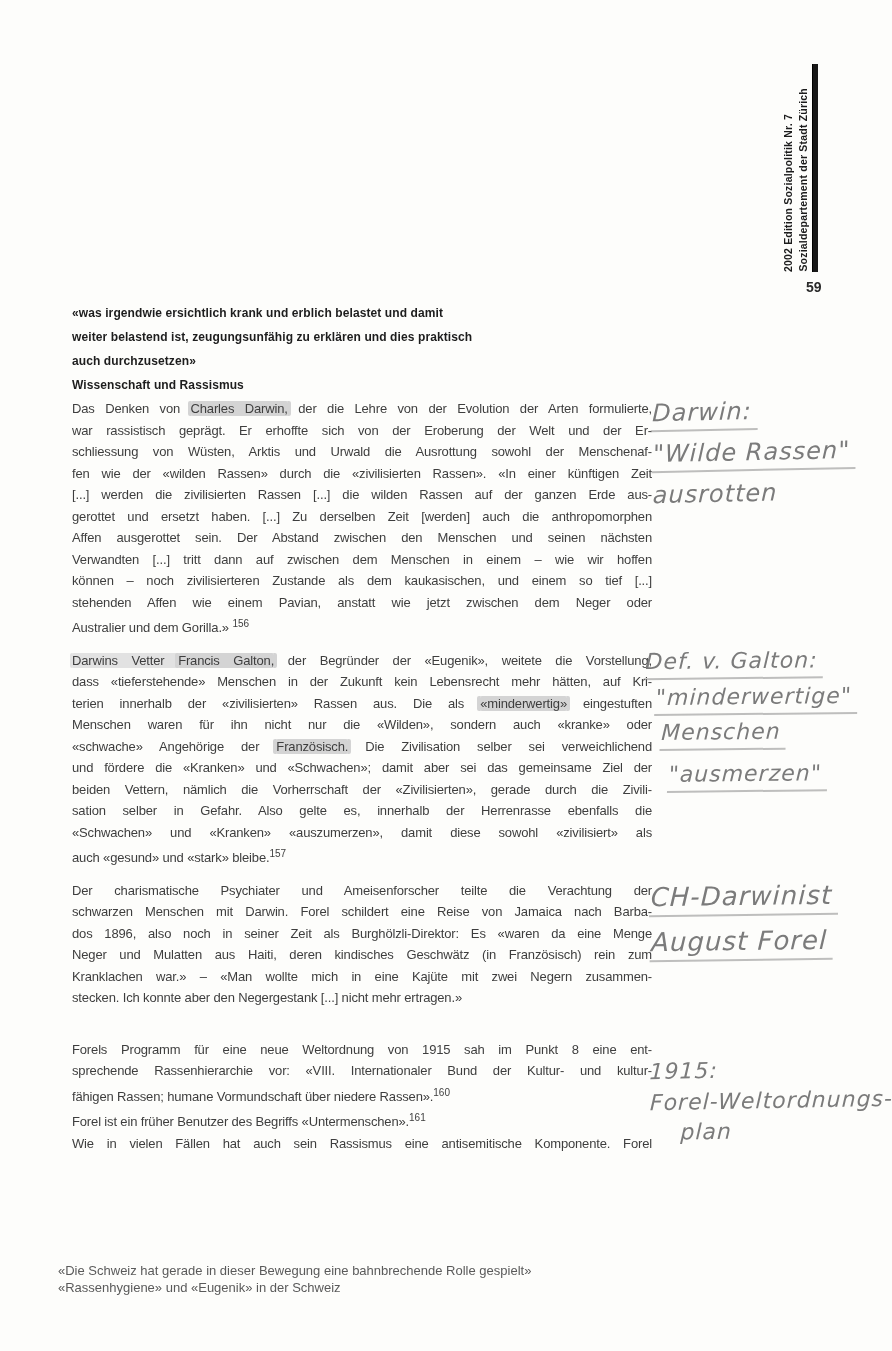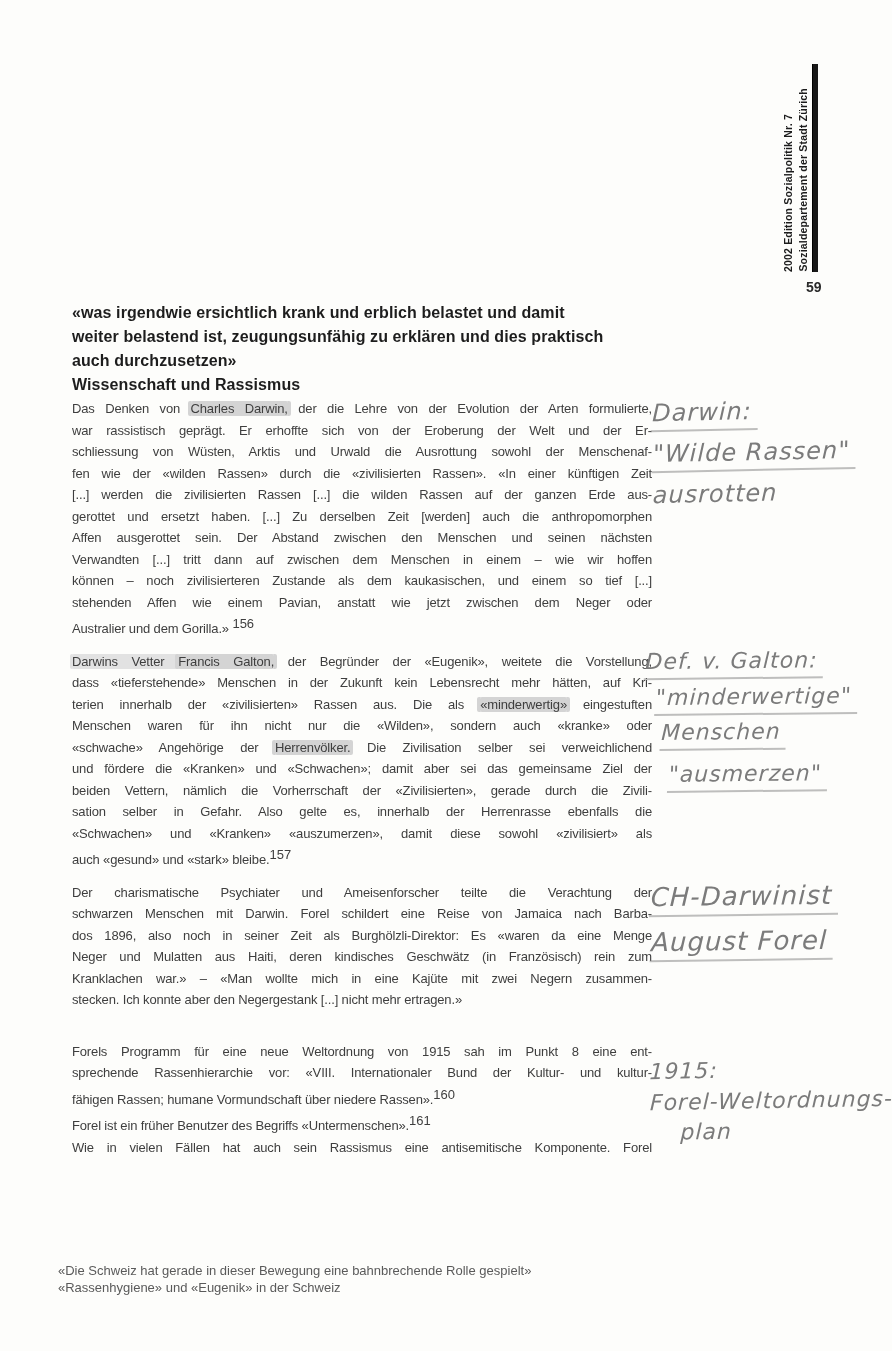--- a/index.html
+++ b/index.html
@@ -13,32 +13,32 @@
 
   
   .vheader{position:absolute;top:64px;left:782px;height:208px;display:flex;align-items:flex-end;gap:3px;}
   .vline{writing-mode:vertical-rl;transform:rotate(180deg);white-space:nowrap;
          font-size:10.5px;font-weight:bold;color:#1c1c1c;letter-spacing:.2px;}
   .vbar{width:5px;height:100%;background:#181818;border-left:1px solid #000;}
   .pagenum{position:absolute;left:806px;top:279px;font-size:14px;font-weight:bold;color:#2a2a2a;}
 
   
   .doc-title{position:absolute;left:72px;top:301px;width:600px;color:var(--title-ink);}
-  .doc-title div{font-size:16px;font-weight:bold;line-height:24px;letter-spacing:.1px;}
+  .doc-title div{font-size:12px;font-weight:bold;line-height:24px;letter-spacing:.1px;}
 
   
   .body-col{position:absolute;left:72px;top:398px;width:580px;color:var(--ink);
             font-size:13px;letter-spacing:-.15px;}
   .para{margin:0 0 11px 0;}
   .para:nth-child(3){margin-bottom:30px;}
   .bl{line-height:21.5px;text-align:justify;text-align-last:justify;white-space:normal;}
   .bl.left{text-align-last:left;}
   .hl{background:var(--hl);border-radius:2px;box-shadow:3px 0 0 var(--hl),-3px 0 0 var(--hl);}
   .hl-light{background:var(--hl-light);border-radius:2px;box-shadow:2px 0 0 var(--hl-light),-2px 0 0 var(--hl-light);}
-  .sup{font-size:13px;vertical-align:5px;letter-spacing:0;}
+  .sup{font-size:10px;vertical-align:5px;letter-spacing:0;}
 
   
   .mnote{position:absolute;font-family:"DejaVu Sans",sans-serif;font-style:italic;
          color:var(--pencil);letter-spacing:1px;}
   .mline{line-height:1.12;margin-bottom:6px;width:max-content;transform:skewX(-3deg);}
   .mline.ul{border-bottom:2px solid rgba(128,128,128,.5);padding:0 6px 3px 1px;}
   .note-darwin{top:398px;left:652px;font-size:24px;transform:rotate(-1.2deg);}
   .note-darwin .mline{margin-bottom:9px;}
   .note-galton{top:649px;left:645px;font-size:22px;transform:rotate(-.6deg);}
   .note-galton .mline:nth-child(2){margin-left:10px;}
@@ -83,21 +83,21 @@
         <div class="bl"><span>Verwandten [...] tritt dann auf zwischen dem Menschen in einem – wie wir hoffen</span></div>
         <div class="bl"><span>können – noch zivilisierteren Zustande als dem kaukasischen, und einem so tief [...]</span></div>
         <div class="bl"><span>stehenden Affen wie einem Pavian, anstatt wie jetzt zwischen dem Neger oder</span></div>
         <div class="bl left"><span>Australier und dem Gorilla.» </span><span class="sup">156</span></div>
       </div>
       <div class="para">
         <div class="bl"><span class="hl-light">Darwins Vetter </span><span class="hl">Francis Galton,</span><span> der Begründer der «Eugenik», weitete die Vorstellung,</span></div>
         <div class="bl"><span>dass «tieferstehende» Menschen in der Zukunft kein Lebensrecht mehr hätten, auf Kri-</span></div>
         <div class="bl"><span>terien innerhalb der «zivilisierten» Rassen aus. Die als </span><span class="hl">«minderwertig»</span><span> eingestuften</span></div>
         <div class="bl"><span>Menschen waren für ihn nicht nur die «Wilden», sondern auch «kranke» oder</span></div>
-        <div class="bl"><span>«schwache» Angehörige der </span><span class="hl">Herrenvölker.</span><span> Die Zivilisation selber sei verweichlichend</span></div>
+        <div class="bl"><span>«schwache» Angehörige der </span><span class="hl">Französisch.</span><span> Die Zivilisation selber sei verweichlichend</span></div>
         <div class="bl"><span>und fördere die «Kranken» und «Schwachen»; damit aber sei das gemeinsame Ziel der</span></div>
         <div class="bl"><span>beiden Vettern, nämlich die Vorherrschaft der «Zivilisierten», gerade durch die Zivili-</span></div>
         <div class="bl"><span>sation selber in Gefahr. Also gelte es, innerhalb der Herrenrasse ebenfalls die</span></div>
         <div class="bl"><span>«Schwachen» und «Kranken» «auszumerzen», damit diese sowohl «zivilisiert» als</span></div>
         <div class="bl left"><span>auch «gesund» und «stark» bleibe.</span><span class="sup">157</span></div>
       </div>
       <div class="para">
         <div class="bl"><span>Der charismatische Psychiater und Ameisenforscher teilte die Verachtung der</span></div>
         <div class="bl"><span>schwarzen Menschen mit Darwin. Forel schildert eine Reise von Jamaica nach Barba-</span></div>
         <div class="bl"><span>dos 1896, also noch in seiner Zeit als Burghölzli-Direktor: Es «waren da eine Menge</span></div>

